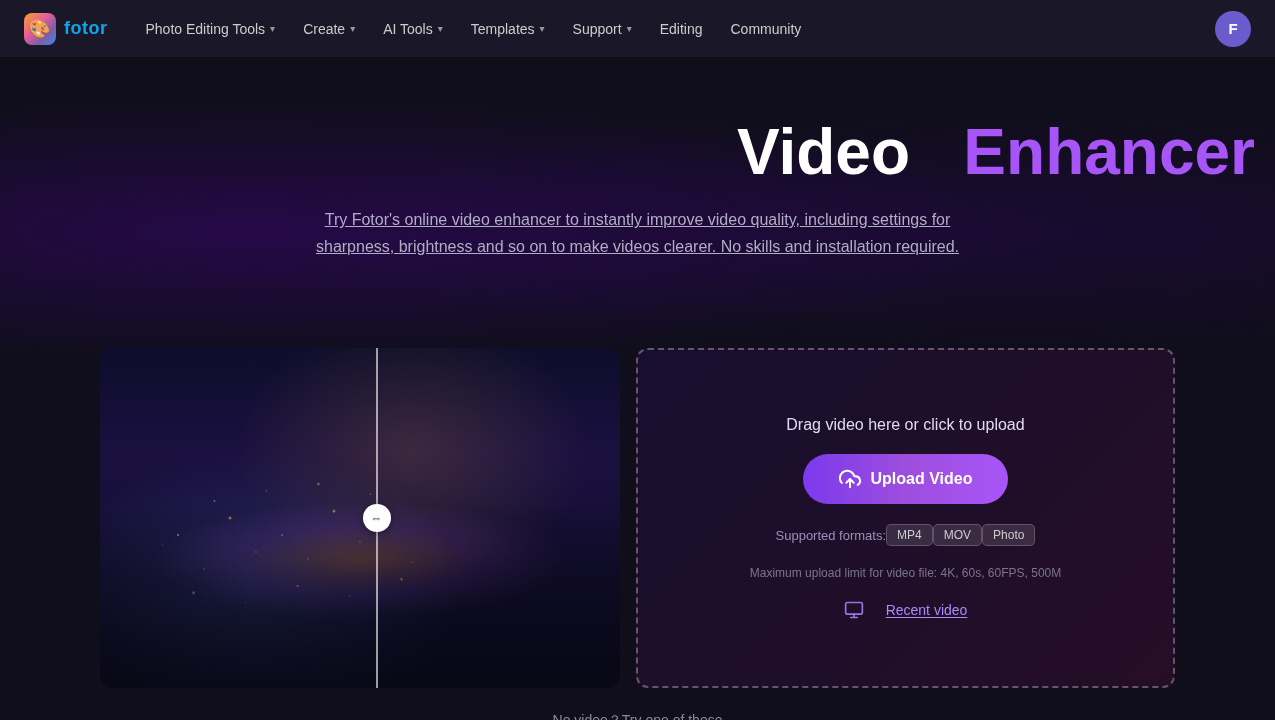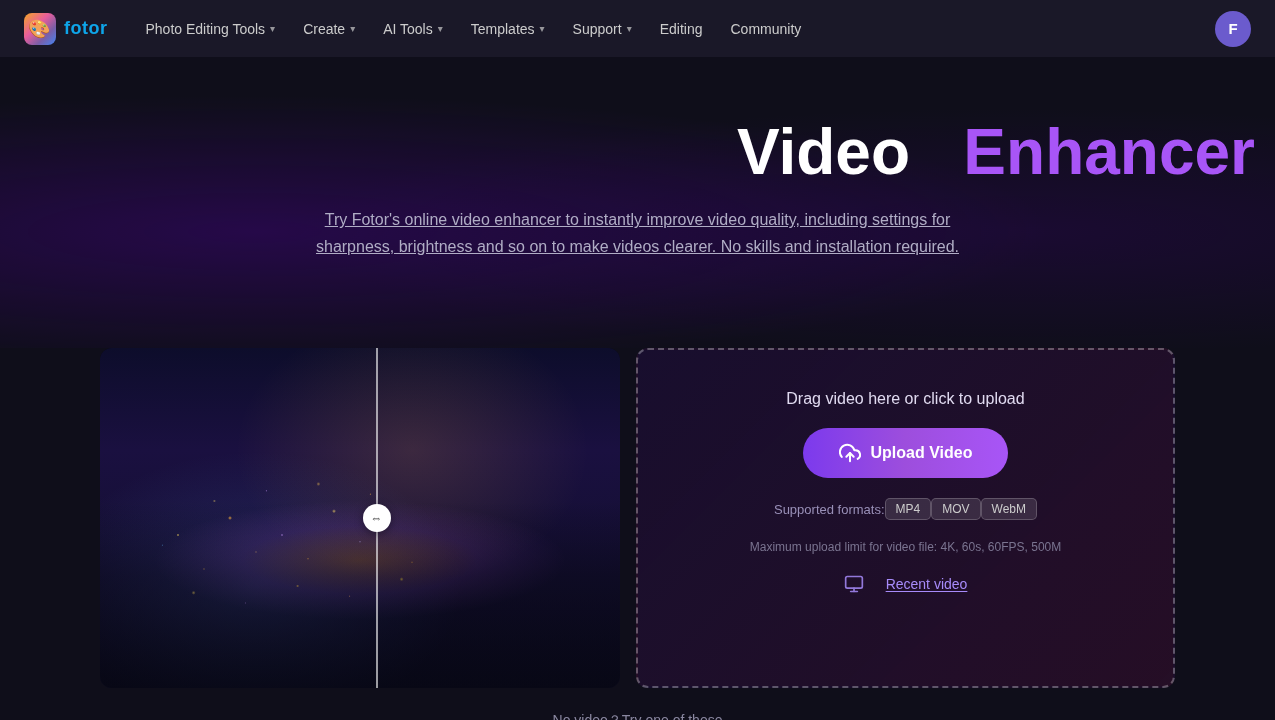--- a/index.html
+++ b/index.html
@@ -227,20 +227,21 @@
     }
 
     
     .upload-box {
       flex: 1;
       border: 2px dashed rgba(255,255,255,0.3);
       border-radius: 12px;
       display: flex;
       flex-direction: column;
       align-items: center;
+      justify-content: center;
       gap: 20px;
       padding: 40px;
       background: linear-gradient(135deg, rgba(30,15,60,0.6) 0%, rgba(60,15,50,0.5) 100%);
       min-height: 340px;
       position: relative;
     }
     .upload-drag-text {
       font-size: 16px;
       color: #e0daf0;
       font-weight: 500;
@@ -382,21 +383,21 @@
         <polyline points="16 16 12 12 8 16"></polyline>
         <line x1="12" y1="12" x2="12" y2="21"></line>
         <path d="M20.39 18.39A5 5 0 0 0 18 9h-1.26A8 8 0 1 0 3 16.3"></path>
       </svg>
       <span>Upload Video</span>
     </button>
     <div class="formats-row">
       <span>Supported formats:</span>
       <span class="format-badge">MP4</span>
       <span class="format-badge">MOV</span>
-      <span class="format-badge">WebM</span>
+      <span class="format-badge">Photo</span>
     </div>
     <p class="upload-limit-text">Maximum upload limit for video file: 4K, 60s, 60FPS, 500M</p>
     <div class="recent-video-link">
       <svg class="recent-video-icon" viewBox="0 0 24 24" fill="none" stroke="#a78bfa" stroke-width="2" stroke-linecap="round" stroke-linejoin="round">
         <rect x="2" y="3" width="20" height="14" rx="2" ry="2"></rect>
         <line x1="8" y1="21" x2="16" y2="21"></line>
         <line x1="12" y1="17" x2="12" y2="21"></line>
       </svg>
       <span>Recent video</span>
     </div>

